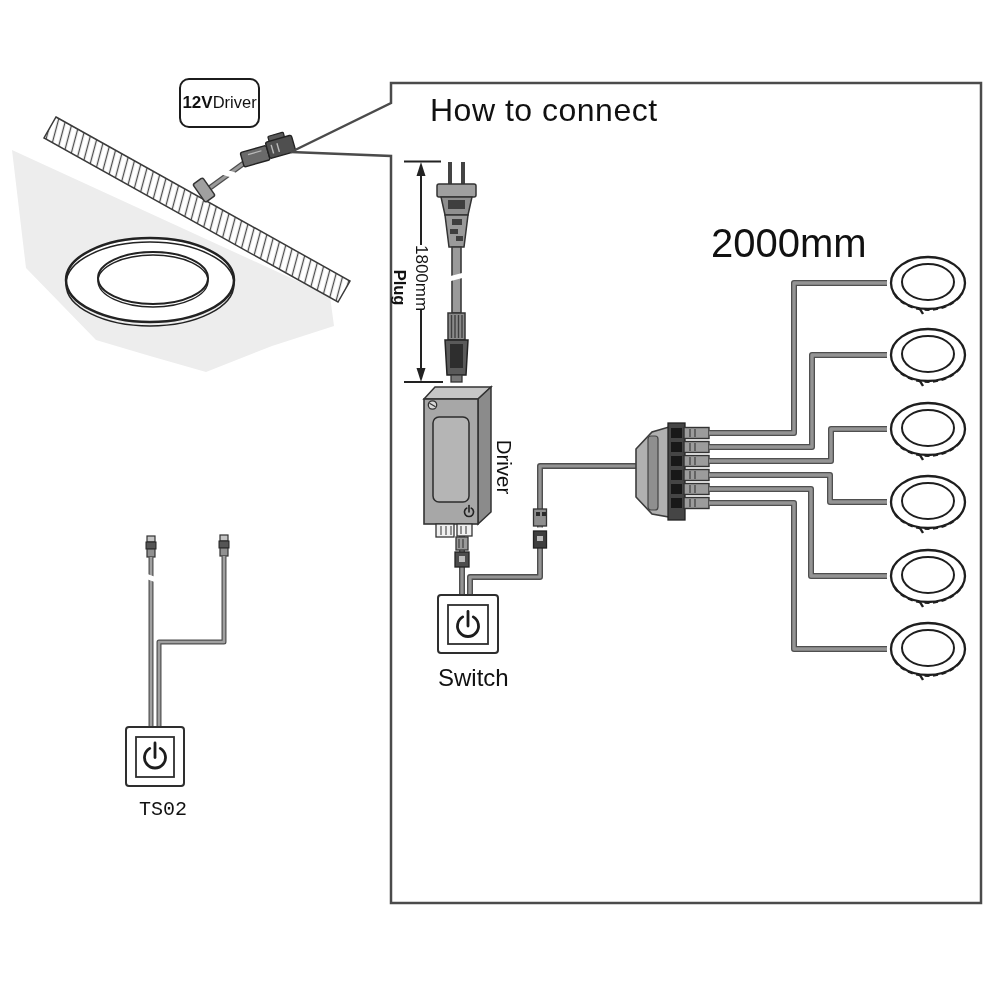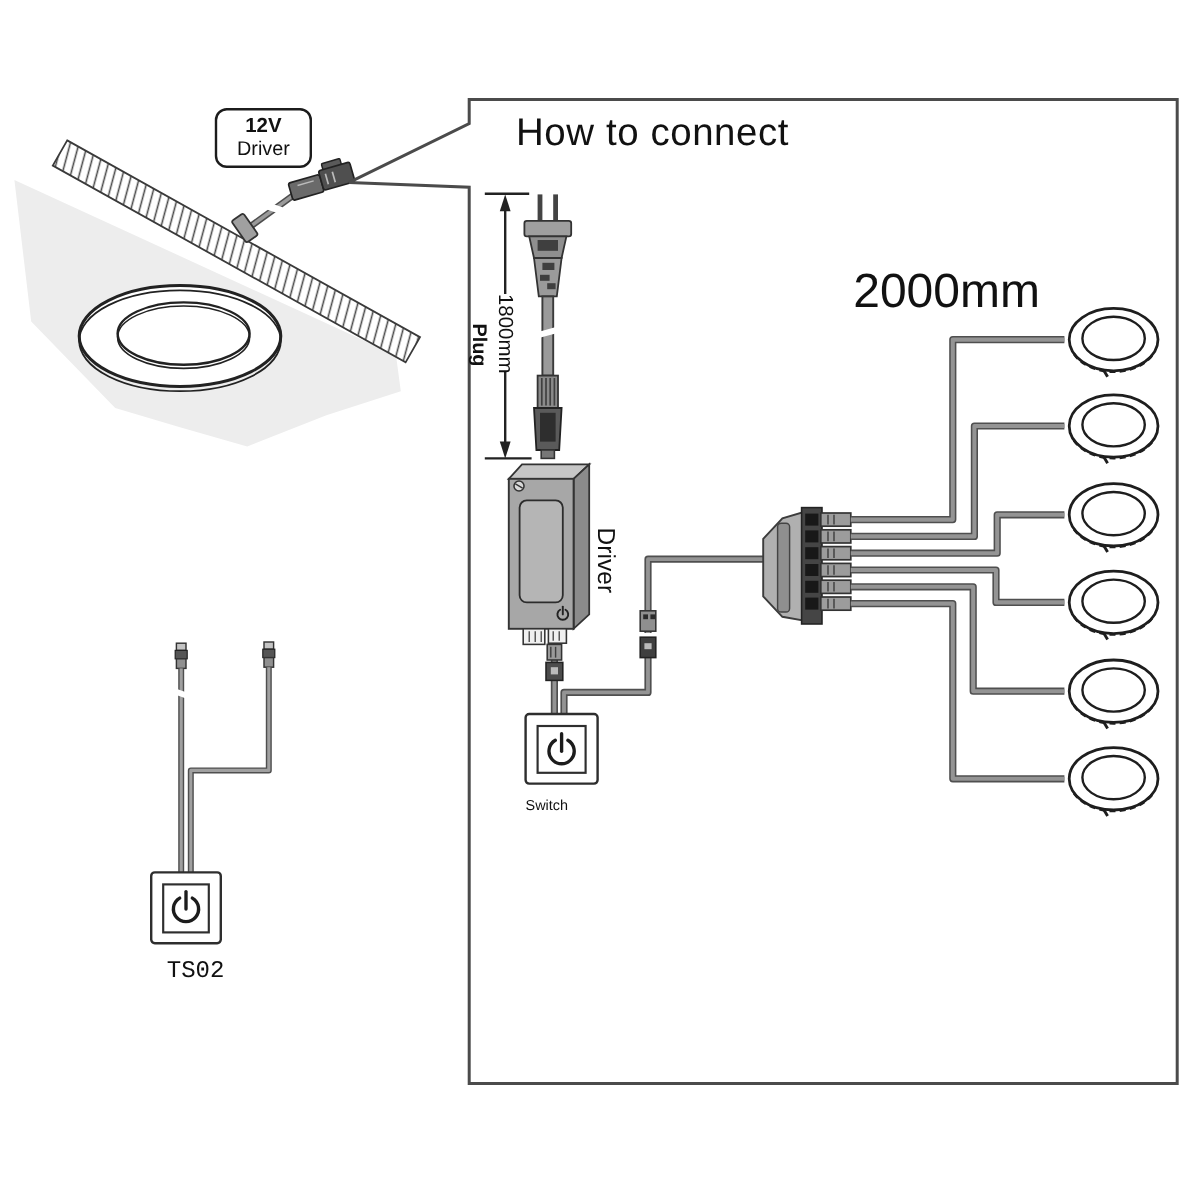--- a/index.html
+++ b/index.html
@@ -6,25 +6,25 @@
   #canvas{position:relative;width:984px;height:984px;background:#fff;overflow:hidden;
           font-family:"Liberation Sans", sans-serif;color:#111;}
   #art{position:absolute;left:0;top:0;}
   .lbl{position:absolute;white-space:nowrap;color:#111;}
   .title{font-size:32px;letter-spacing:.5px;}
   .dim-big{font-size:40px;text-align:right;}
   .rot{transform:rotate(90deg);text-align:center;}
   .dim-small{left:389px;top:268px;width:64px;height:18px;font-size:17px;line-height:18px;background:#fff;}
   .plug-lbl{left:377px;top:279px;width:44px;height:17px;font-size:16.5px;line-height:17px;font-weight:700;}
   .driver-lbl{left:468px;top:456px;width:72px;height:22px;font-size:20.5px;line-height:22px;}
-  .switch-lbl{left:438px;top:664px;width:64px;font-size:12px;}
+  .switch-lbl{left:438px;top:664px;width:64px;font-size:24px;}
   .ts02-lbl{left:123px;top:798px;width:64px;font-size:20px;text-align:right;font-family:Liberation Mono, monospace;}
   .callout{position:absolute;left:179px;top:78px;width:77px;height:46px;border:2.5px solid #1c1c1c;
-           border-radius:10px;background:#fff;display:flex;flex-direction:column;align-items:center;
-           justify-content:center;line-height:1.2;margin-top:12px;}
+           border-radius:10px;background:#fff;display:flex;flex-direction:row;align-items:center;
+           justify-content:center;line-height:1.2;}
   .callout .l1{font-size:17px;font-weight:700;}
   .callout .l2{font-size:16.5px;font-weight:400;}
 </style>
 </head>
 <body>
 
 <div id="canvas">
 
 <svg id="art" width="984" height="984" viewBox="0 0 984 984">
   <defs>

